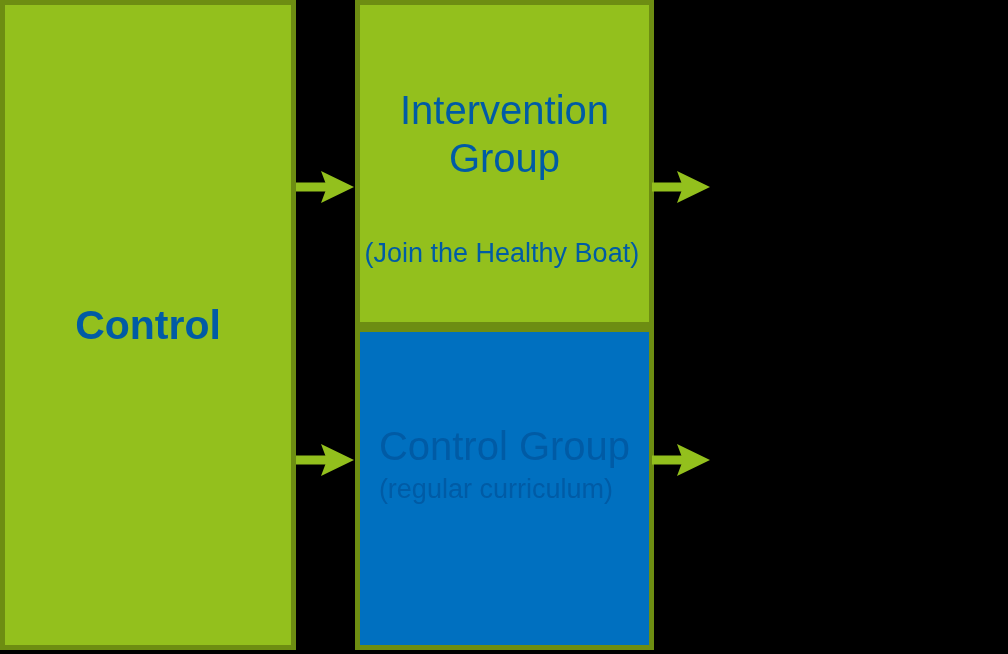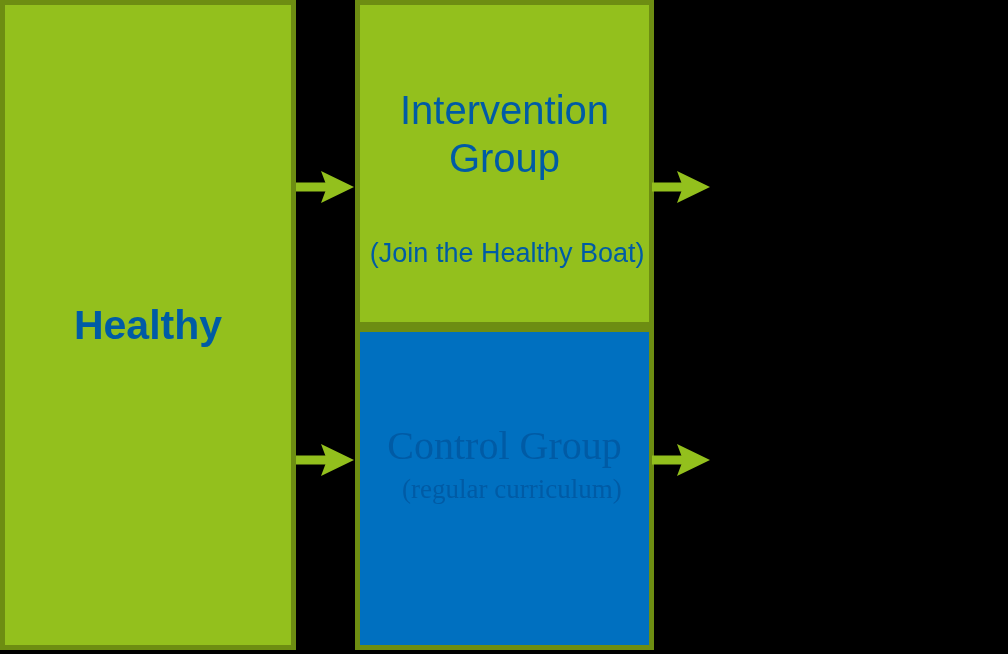--- a/index.html
+++ b/index.html
@@ -8,31 +8,31 @@
     background:var(--background,#000);
     font-family:"Liberation Sans",sans-serif;
   }
   .box{
     position:absolute;box-sizing:border-box;
     border:5px solid var(--green-border,#6d8d12);
     background:var(--green-fill,#93c01d);
     display:flex;flex-direction:column;align-items:center;justify-content:center;
     text-align:center;
   }
-  .box.blue{background:var(--blue-fill,#0070c0);font-family:Liberation Serif, serif;}
+  .box.blue{background:var(--blue-fill,#0070c0);}
   #baseline{left:0;top:0;width:296px;height:650px;}
   #intervention{left:355px;top:0;width:299px;height:327px;}
   #control{left:355px;top:327px;width:299px;height:323px;}
   #followup{left:710px;top:0;width:298px;height:650px;}
 
   .big-label{
     font-size:41px;font-weight:bold;color:var(--text-blue,#005ba5);
     line-height:48px;
   }
-  .node-content{display:flex;flex-direction:column;align-items:flex-end;}
+  .node-content{display:flex;flex-direction:column;align-items:flex-start;}
   #intervention .node-content{transform:translateY(15px);}
   #control .node-content{transform:translateY(-24px);}
   .node-title{
     font-size:40px;line-height:48px;color:var(--text-blue,#005ba5);
     max-width:280px;
   }
   .node-subtitle{
     font-size:27px;line-height:38px;color:var(--text-blue,#005ba5);
     white-space:nowrap;
   }
@@ -48,21 +48,21 @@
   #arrow-3,#arrow-4{left:652px;}
   #arrow-1,#arrow-3{top:170px;}
   #arrow-2,#arrow-4{top:443px;}
 </style>
 </head>
 <body>
 
 <div class="canvas">
 
   <div id="baseline" class="box">
-    <div class="big-label">Healthy</div>
+    <div class="big-label">Control</div>
   </div>
 
   <div id="intervention" class="box">
     <div class="node-content">
       <div class="node-title">Intervention Group</div>
       <div class="node-subtitle">(Join the Healthy Boat)</div>
     </div>
   </div>
 
   <div id="control" class="box blue">

